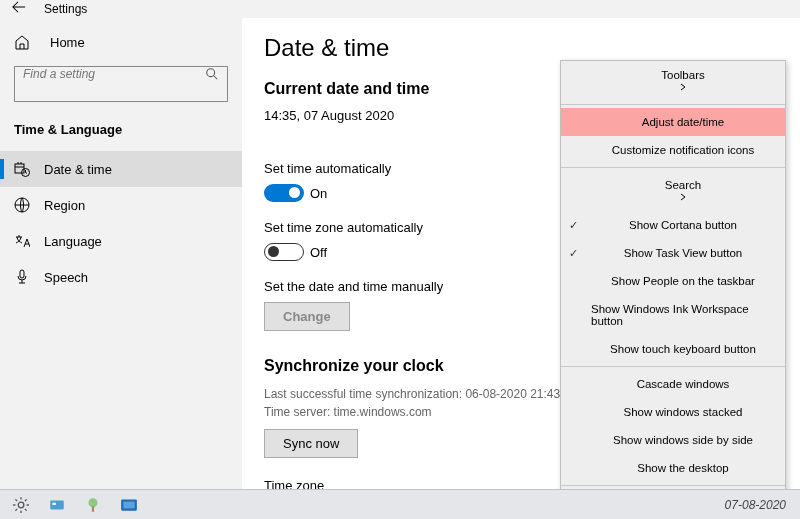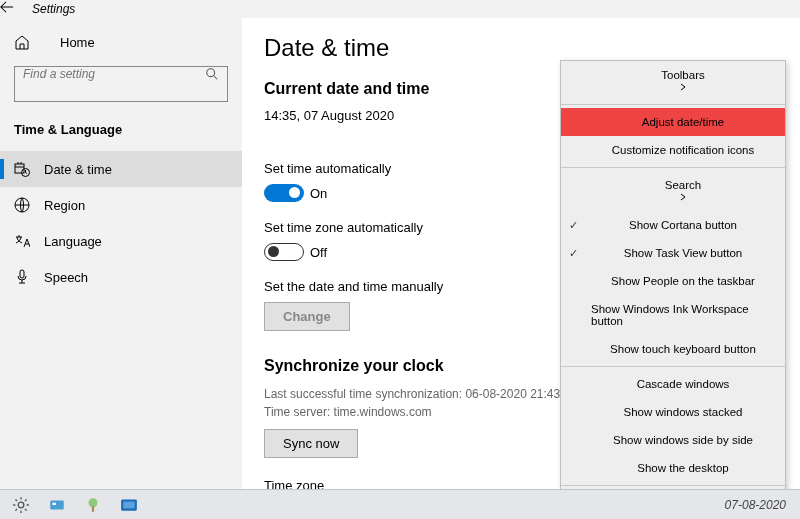--- a/index.html
+++ b/index.html
@@ -1,25 +1,25 @@
 <!DOCTYPE html>
 <html><head>
   <meta charset="utf-8">
   <style>
     * { margin: 0; padding: 0; box-sizing: border-box; font-family: "Segoe UI", sans-serif; }
     body { width: 800px; height: 519px; background: #f2f2f2; position: relative; overflow: hidden; color: #000; }
     
     .settings-window { width: 800px; height: 490px; background: #fff; display: flex; flex-direction: column; }
-    .titlebar { height: 32px; display: flex; align-items: center; padding: 0 0; background: #f2f2f2; gap: 18px; font-style: italic; }
+    .titlebar { height: 32px; display: flex; align-items: center; padding: 0 12px; background: #f2f2f2; gap: 18px; }
     .titlebar .back svg { width: 14px; height: 14px; }
     .titlebar .title { font-size: 12px; color: #000; }
     
     .body { display: flex; flex: 1; }
     .sidebar { width: 242px; background: #f2f2f2; padding: 10px 0 0 0; }
-    .home-row { display: flex; align-items: center; gap: 30px; padding: 6px 14px; margin-bottom: 10px; font-size: 13px; }
+    .home-row { display: flex; align-items: center; gap: 20px; padding: 6px 14px; margin-bottom: 10px; font-size: 13px; }
     .home-row svg { width: 16px; height: 16px; }
     .searchbox { margin: 0 14px 12px 14px; border: 1px solid #888; height: 36px; display: flex; align-items: flex-start; padding: 0 8px; justify-content: space-between; background: #f2f2f2; }
     .searchbox input { border: none; background: transparent; outline: none; font-size: 12px; font-style: italic; color: #666; width: 180px; }
     .searchbox svg { width: 14px; height: 14px; color: #555; }
     .category-header { font-size: 13px; font-weight: 600; padding: 8px 14px 14px 14px; }
     .nav-item { display: flex; align-items: center; gap: 14px; padding: 10px 14px; font-size: 13px; position: relative; }
     .nav-item.active { background: #dcdcdc; }
     .nav-item.active::before { content: ""; position: absolute; left: 0; top: 8px; bottom: 8px; width: 4px; background: #0078d4; }
     .nav-item svg { width: 16px; height: 16px; }
     
@@ -42,21 +42,21 @@
     .dropdown { border: 1px solid #666; padding: 7px 10px; font-size: 13px; width: 290px; display: flex; justify-content: space-between; align-items: center; background: #fff; margin-top: 6px; }
     .dropdown svg { width: 10px; height: 10px; }
     
     .taskbar { position: absolute; bottom: 0; left: 0; width: 800px; height: 30px; background: #e4e6e9; border-top: 1px solid #c0c4c8; display: flex; align-items: center; }
     .tb-icons { display: flex; gap: 18px; padding-left: 12px; }
     .tb-icon { width: 18px; height: 18px; }
     .tb-right { margin-left: auto; padding-right: 14px; font-size: 12px; color: #444; font-style: italic; }
     
     .context-menu { position: absolute; top: 60px; right: 14px; width: 226px; background: #eeeeee; border: 1px solid #c0c0c0; box-shadow: 2px 2px 6px rgba(0,0,0,0.2); }
     .cm-item { padding: 8px 10px 8px 30px; font-size: 11.5px; display: flex; align-items: center; justify-content: space-between; position: relative; flex-direction: column; }
-    .cm-item.highlighted { background: #ef4444; }
+    .cm-item.highlighted { background: #fca5a5; }
     .cm-separator { border-top: 1px solid #c8c8c8; margin: 3px 0; }
     .cm-check { position: absolute; left: 8px; font-size: 11px; color: #333; }
     .cm-chevron svg { width: 8px; height: 8px; }
   </style>
 </head>
 <body>
 
 <div class="settings-window">
   <div class="titlebar">
     <span class="back">

